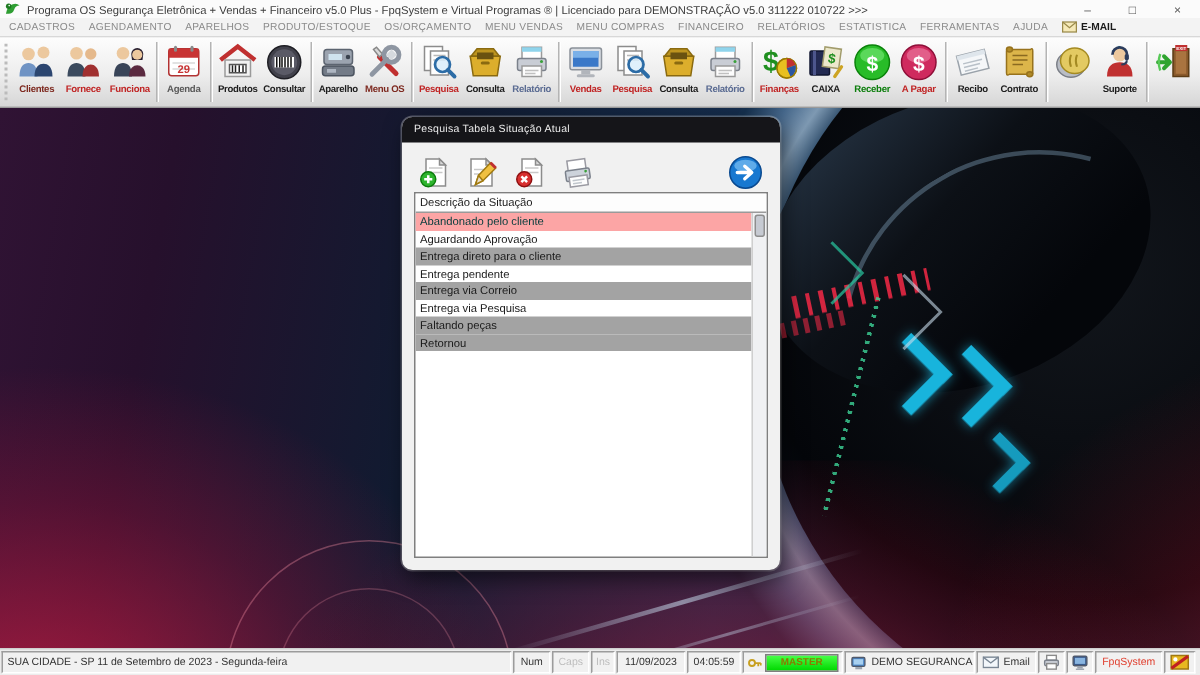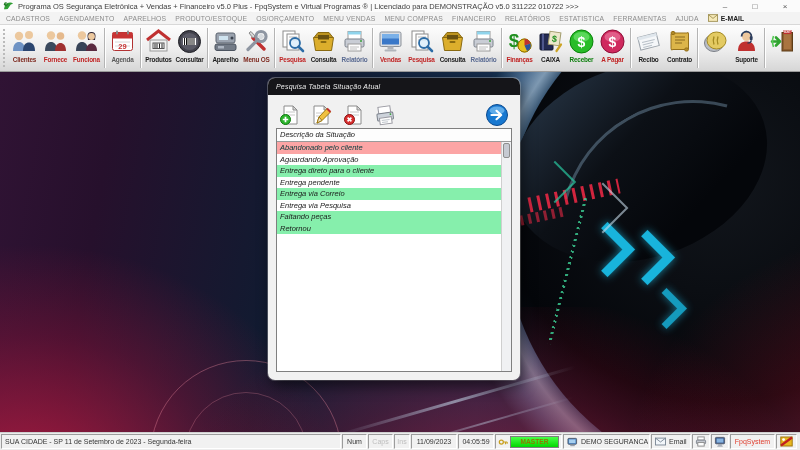--- a/index.html
+++ b/index.html
@@ -75,35 +75,35 @@
   #s1{left:330px;top:328px;width:250px;height:3px;transform:rotate(-16deg);
     background:linear-gradient(90deg,transparent,rgba(205,228,246,.55),transparent);}
   #s2{left:392px;top:350px;width:185px;height:2px;transform:rotate(-16deg);
     background:linear-gradient(90deg,transparent,rgba(205,228,246,.4),transparent);}
   #arc1{left:150px;top:288px;width:190px;height:190px;border-radius:50%;border:1px solid rgba(255,150,170,.35);}
   #arc2{left:185px;top:320px;width:120px;height:120px;border-radius:50%;border:1px solid rgba(255,150,170,.25);}
 
   
   .dialog{position:absolute;left:268px;top:6px;width:252px;height:302px;
     background:#f1f1f1;border-radius:7px;
-    box-shadow:3px 6px 14px rgba(0,0,0,.55),0 0 0 1px rgba(255,255,255,.3);font-style:italic;}
+    box-shadow:3px 6px 14px rgba(0,0,0,.55),0 0 0 1px rgba(255,255,255,.3);}
   .dlg-title{height:17px;background:#151519;border-radius:7px 7px 0 0;color:#ececec;
     font-size:7px;display:flex;align-items:center;padding-left:8px;letter-spacing:.2px;}
   .dlg-toolbar{position:absolute;left:8px;top:23px;right:8px;height:28px;display:flex;align-items:center;}
   .dbtn{width:26px;height:26px;margin-right:6px;display:flex;align-items:center;justify-content:center;border-radius:3px;}
   .dbtn svg{width:22px;height:22px;}
   .dbtn.fwd{margin-left:auto;margin-right:2px;}
   .dbtn.fwd svg{width:24px;height:24px;}
   .listbox{position:absolute;left:8px;top:50px;width:236px;height:244px;background:#fff;
     border:1px solid #7f7f7f;box-sizing:border-box;overflow:hidden;}
   .list-header{height:12px;line-height:12px;font-size:7.5px;color:#1a1a1a;padding-left:3px;
     border-bottom:1px solid #9a9a9a;background:#fdfdfd;}
   .lrow{height:11.5px;line-height:11.5px;font-size:7.5px;color:#1a1a1a;padding-left:3px;
     margin-right:10px;white-space:nowrap;overflow:hidden;}
-  .lrow.g{background:#86efac;}
+  .lrow.g{background:#a3a3a3;}
   .lrow.sel{background:#fca5a5;color:#053c3c;}
   .lscroll{position:absolute;right:0;top:13px;bottom:0;width:9px;background:#f0f1f3;border-left:1px solid #cfcfcf;}
   .lthumb{position:absolute;top:1px;left:1px;width:5px;height:13px;background:#c6cad2;
     border:1px solid #8e8e8e;border-radius:2px;}
 
   
   .statusbar{position:absolute;left:0;top:432px;width:800px;height:18px;background:#ececec;
     border-top:1px solid #cfcfcf;display:flex;align-items:stretch;padding:1px 1px;box-sizing:border-box;gap:1px;}
   .sp{border:1px solid;border-color:#9c9c9c #fff #fff #9c9c9c;background:#f1f1f1;
     display:flex;align-items:center;font-size:7px;color:#333;padding:0 3px;box-sizing:border-box;

